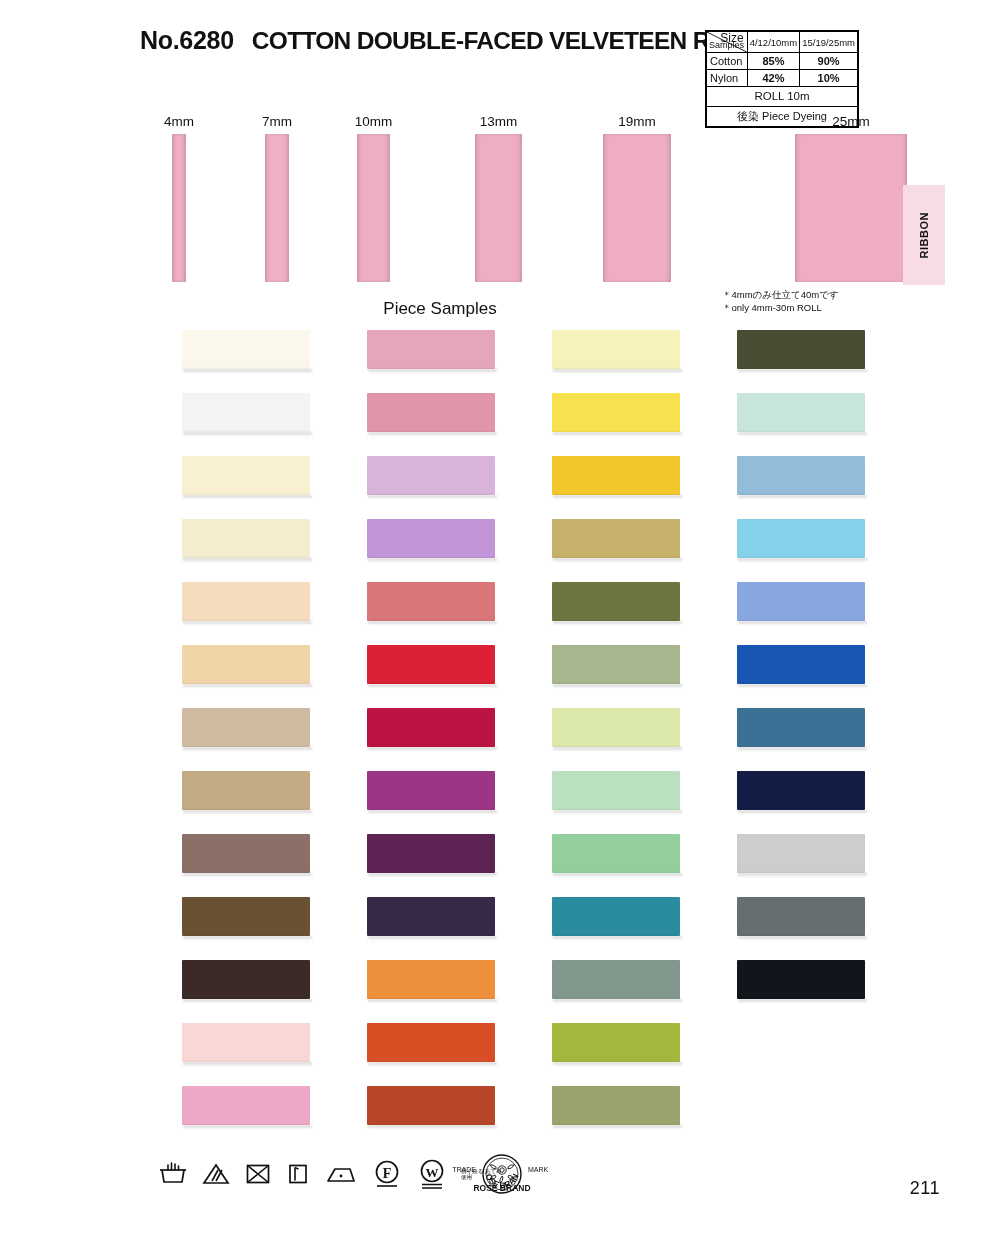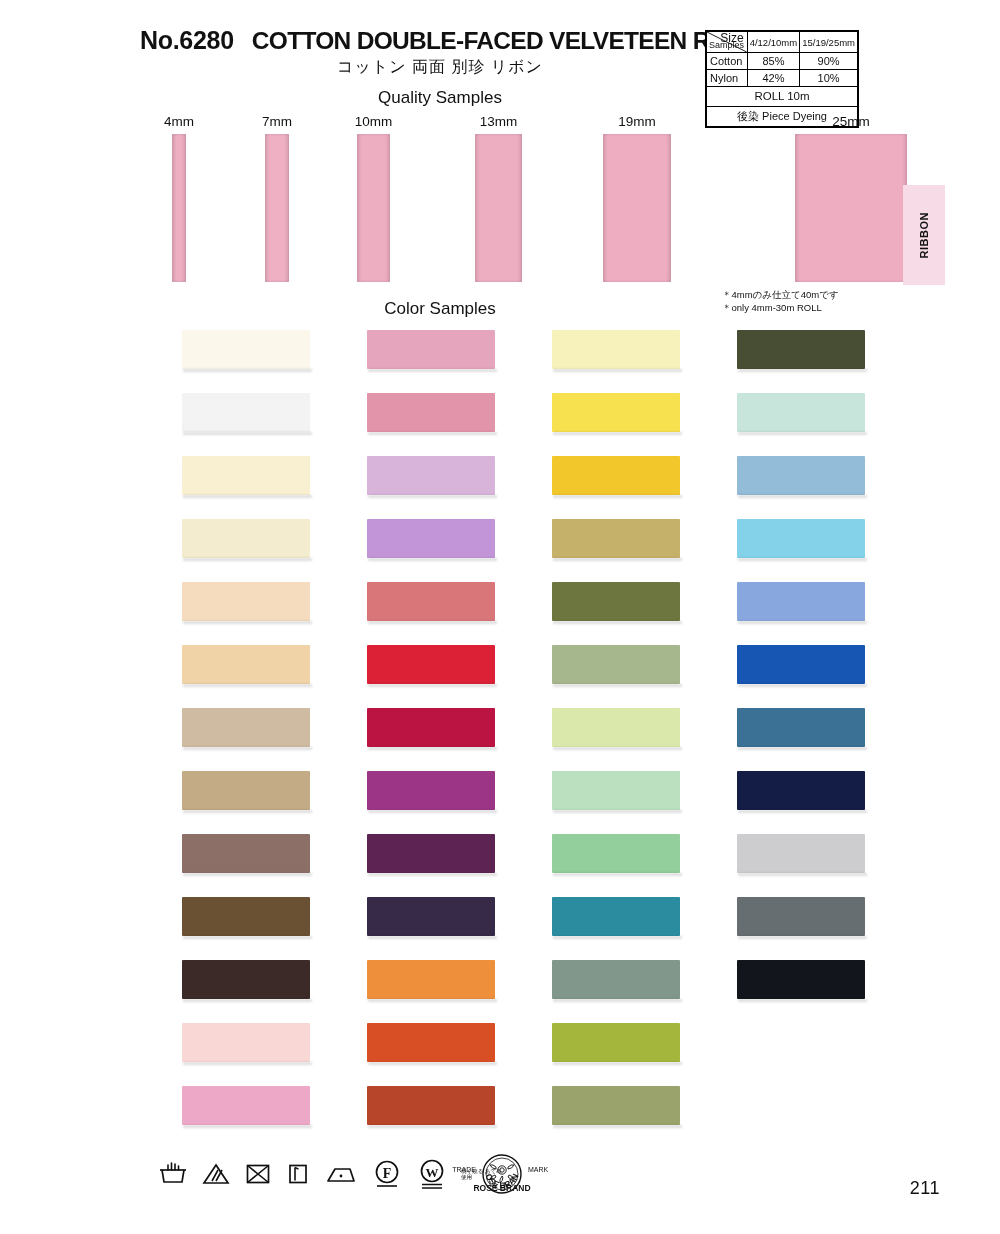--- a/index.html
+++ b/index.html
@@ -24,21 +24,21 @@
   
   .spec{position:absolute;left:705px;top:30px;width:152px;
         border:1px solid #000;border-collapse:collapse;font-size:9.5px;background:#fff;}
   .spec table{border-collapse:collapse;width:100%;}
   .spec td{border:1px solid #000;text-align:center;padding:1px 2px;height:14px;line-height:13px;}
   .spec .corner{position:relative;width:52px;height:20px;padding:0;overflow:hidden;}
   .spec .corner .sz{position:absolute;right:3px;top:0px;font-size:12px;}
   .spec .corner .mt{position:absolute;left:2px;bottom:0px;font-size:9px;}
   .spec .corner .slash{position:absolute;left:0;top:0;width:100%;height:100%;}
   .spec .lbl{text-align:left;padding-left:3px;font-size:11px;}
-  .spec .val{font-size:11px;}
+  .spec .val{font-size:11px;font-weight:bold;}
   .spec .wide{font-size:11.5px;height:17px;}
   .spec .wide2{font-size:11px;height:17px;}
 
   
   .qwrap{position:absolute;left:0;top:114px;width:1000px;height:180px;}
   .qs{position:absolute;}
   .qs .qlab{position:absolute;top:0;left:50%;transform:translateX(-50%);
             font-size:13.5px;white-space:nowrap;}
   .qs .qrib{position:absolute;top:20px;border-radius:1px;}
 
@@ -81,24 +81,20 @@
   .sidetab span{font-size:11px;font-weight:bold;letter-spacing:.5px;
                 writing-mode:vertical-rl;transform:rotate(180deg);}
 </style>
 </head>
 <body>
 
 <div class="hdr">
   <div class="title-row">
     <div class="prod-no">No.6280</div>
     <div class="prod-title">COTTON DOUBLE-FACED VELVETEEN RIBBON</div>
-  </div>
-  <div class="subtitle">コットン 両面 別珍 リボン</div>
-  <div class="quality-head">
-    <span>Quality Samples</span>
   </div>
 </div>
 
 <div class="spec">
   <table>
     <tbody>
         <tr>
       <td class="corner">
         <svg class="slash" viewBox="0 0 52 20" preserveAspectRatio="none">
           <line x1="0" y1="0" x2="52" y2="20" stroke="#000" stroke-width="1"></line>
@@ -155,21 +151,21 @@
       <div class="qrib ribbon-tex edge-sh" style="width: 112px; height: 148px; left: 0px; background: rgb(238, 173, 192);"></div>
     </div>
   </div>
 
 <div class="note">
   <div>＊4mmのみ仕立て40mです</div>
   <div>＊only 4mm-30m ROLL</div>
 </div>
 
 <div class="color-head">
-  <span>Color Samples</span>
+  <span>Piece Samples</span>
 </div>
 <div class="grid">
     <div class="col" style="left: 130px; width: 180px;">
       <div class="cell" style="top: 0px; left: 0px; width: 180px; height: 63px;">
         <div class="num" style="top: 8px;"><span>0</span><span class="sub">(Off)</span></div>
         <div class="sw ribbon-tex" style="background: rgb(251, 247, 234); top: 4px;"></div>
       </div>
       <div class="cell" style="top: 63px; left: 0px; width: 180px; height: 63px;">
         <div class="num" style="top: 8px;"><span>1</span><span class="sub">(WH)</span></div>
         <div class="sw ribbon-tex" style="background: rgb(243, 243, 243); top: 4px;"></div>

